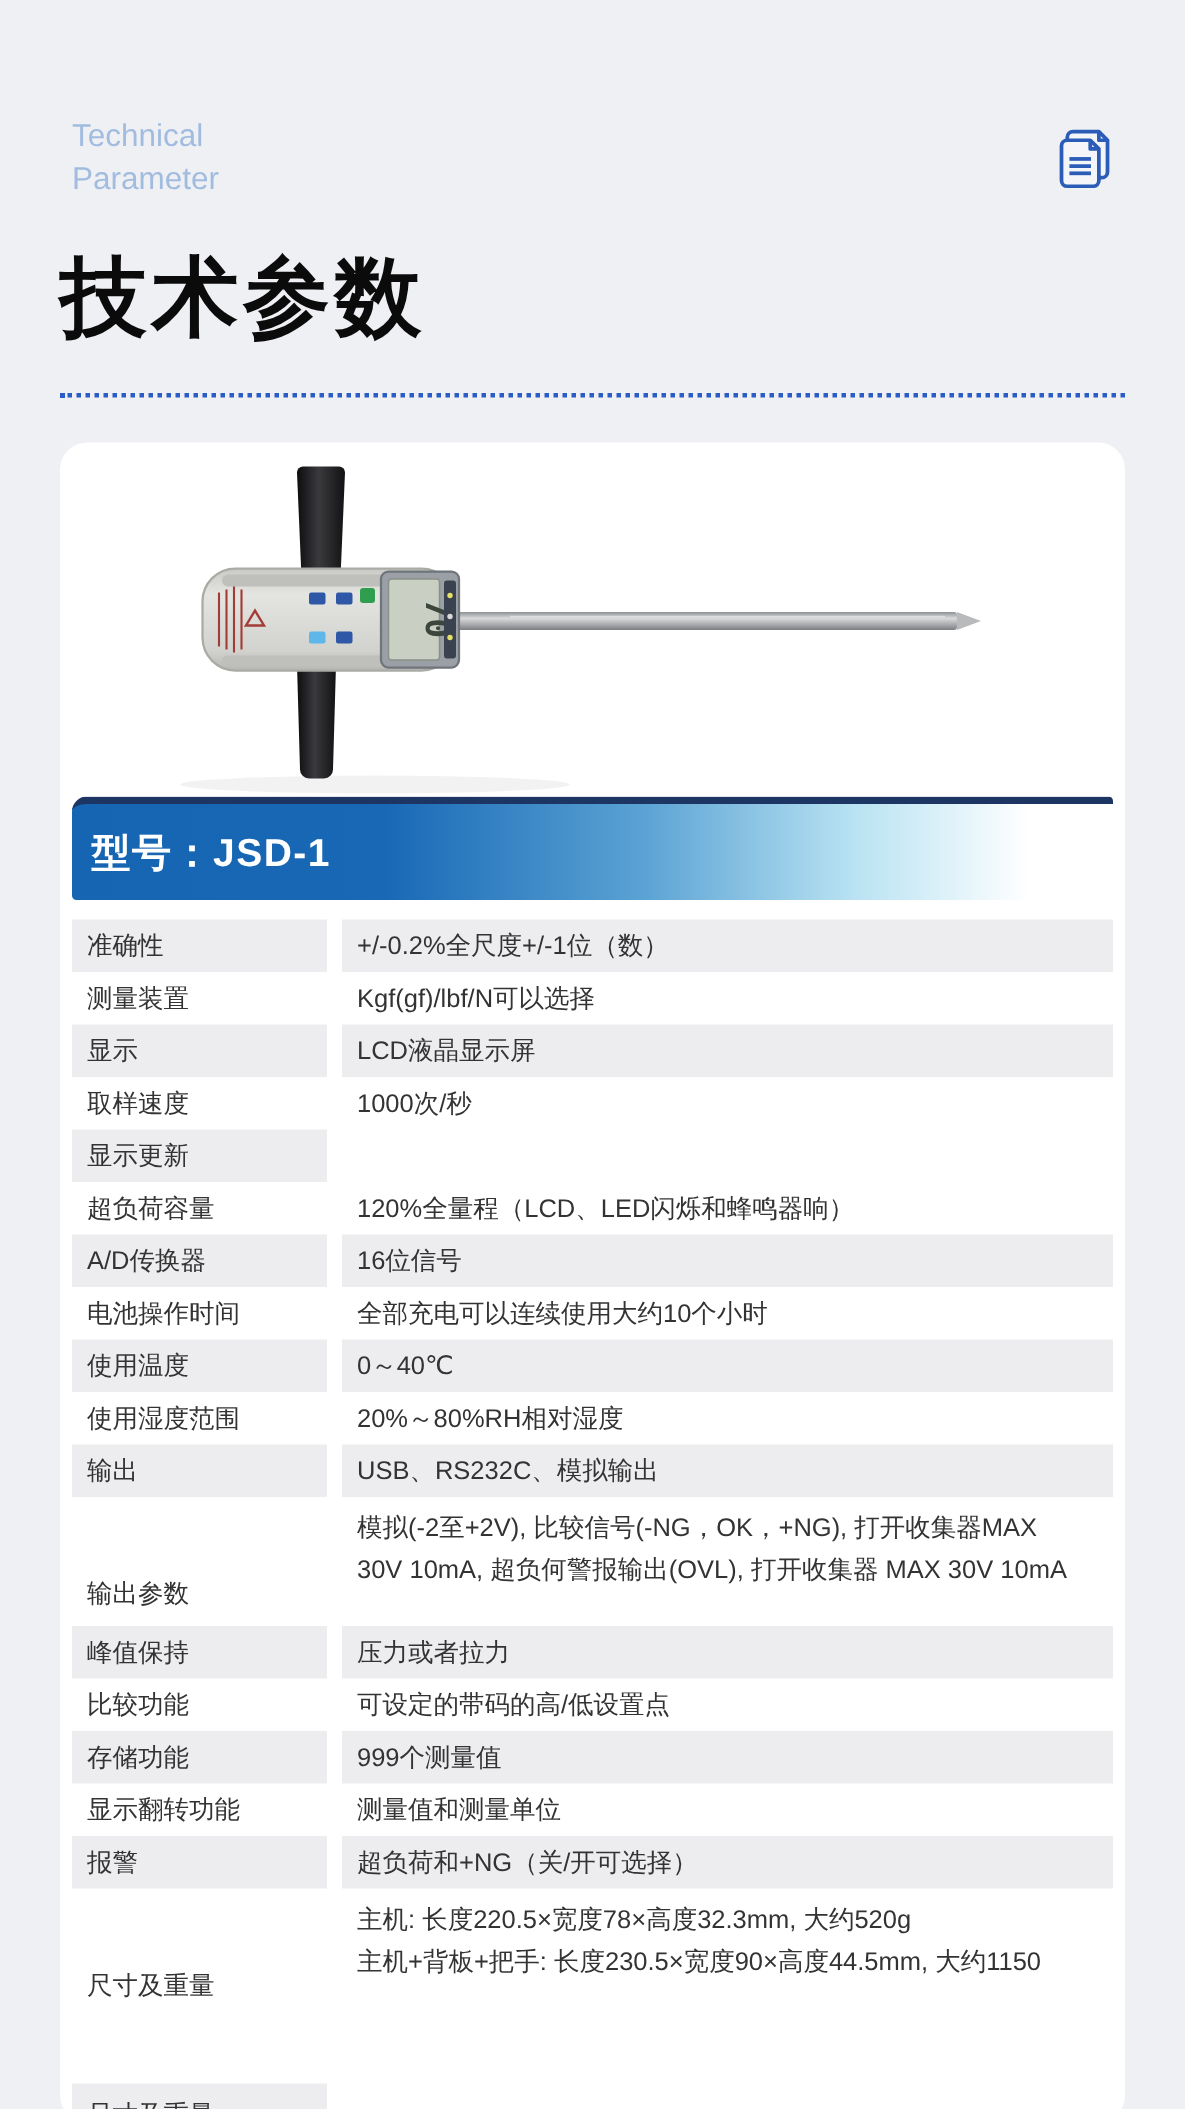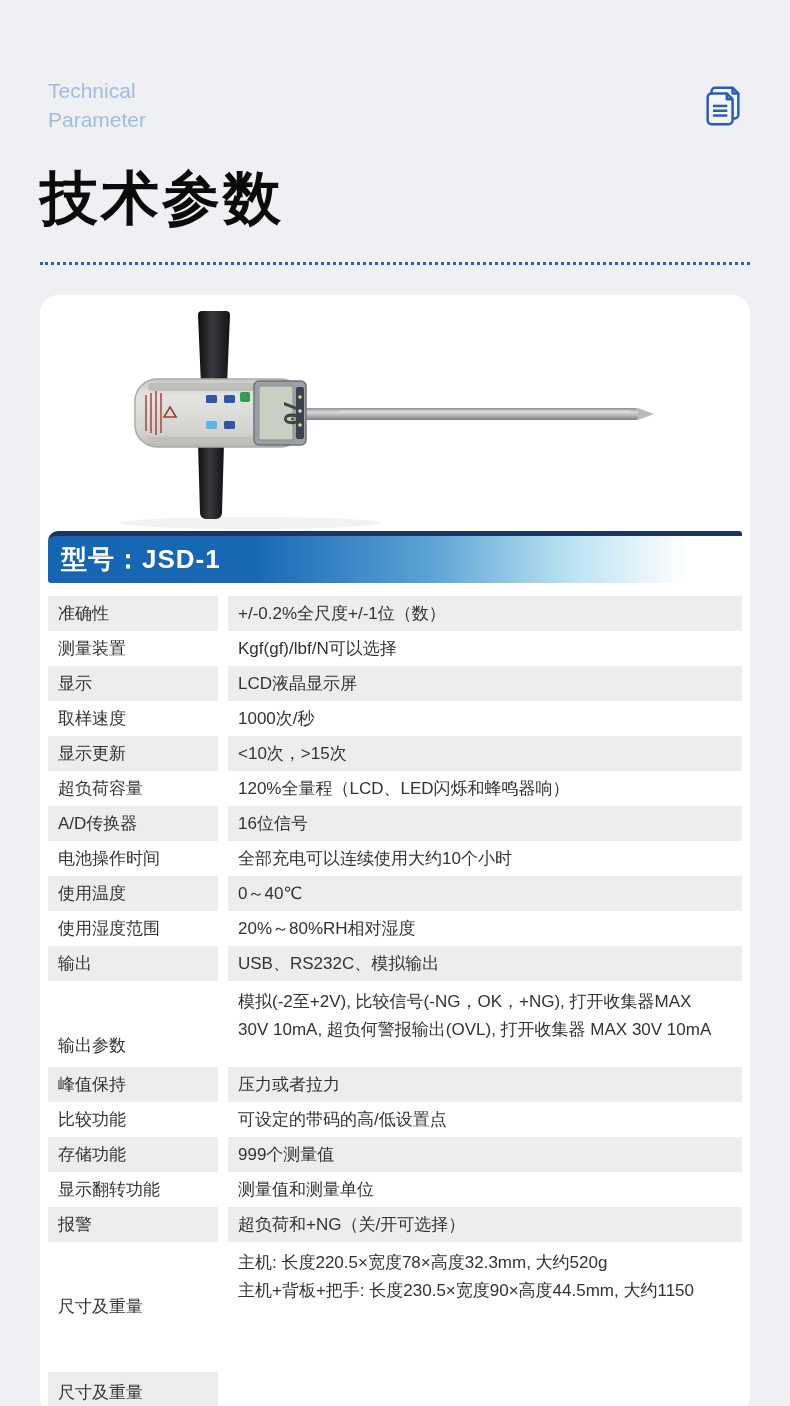--- a/index.html
+++ b/index.html
@@ -57,21 +57,21 @@
     overflow:hidden;
   }
   .product-area{
     height:236px;
     display:flex;
     align-items:center;
     justify-content:center;
   }
   .model-bar{
     margin:0 8px;
-    height:52px;
+    height:69px;
     border-top:5px solid var(--navy-strip);
     border-radius:10px 3px 3px 3px;
     background:linear-gradient(90deg,#1565b2 0%,#1868b6 30%,#5ba3d4 55%,#b8e2f2 75%,#ffffff 92%,#ffffff 100%);
     display:flex;
     align-items:center;
   }
   .model-bar .model-label{
     color:#ffffff;
     font-size:26px;
     font-weight:bold;
@@ -225,23 +225,20 @@
 
   <div class="spec-row">
     <div class="spec-label">取样速度</div>
     <div class="spec-value">
           <span class="line">1000次/秒</span>
         </div>
   </div>
 
   <div class="spec-row">
     <div class="spec-label">显示更新</div>
-    <div class="spec-value">
-          <span class="line">&lt;10次，&gt;15次</span>
-        </div>
   </div>
 
   <div class="spec-row">
     <div class="spec-label">超负荷容量</div>
     <div class="spec-value">
           <span class="line">120%全量程（LCD、LED闪烁和蜂鸣器响）</span>
         </div>
   </div>
 
   <div class="spec-row">

